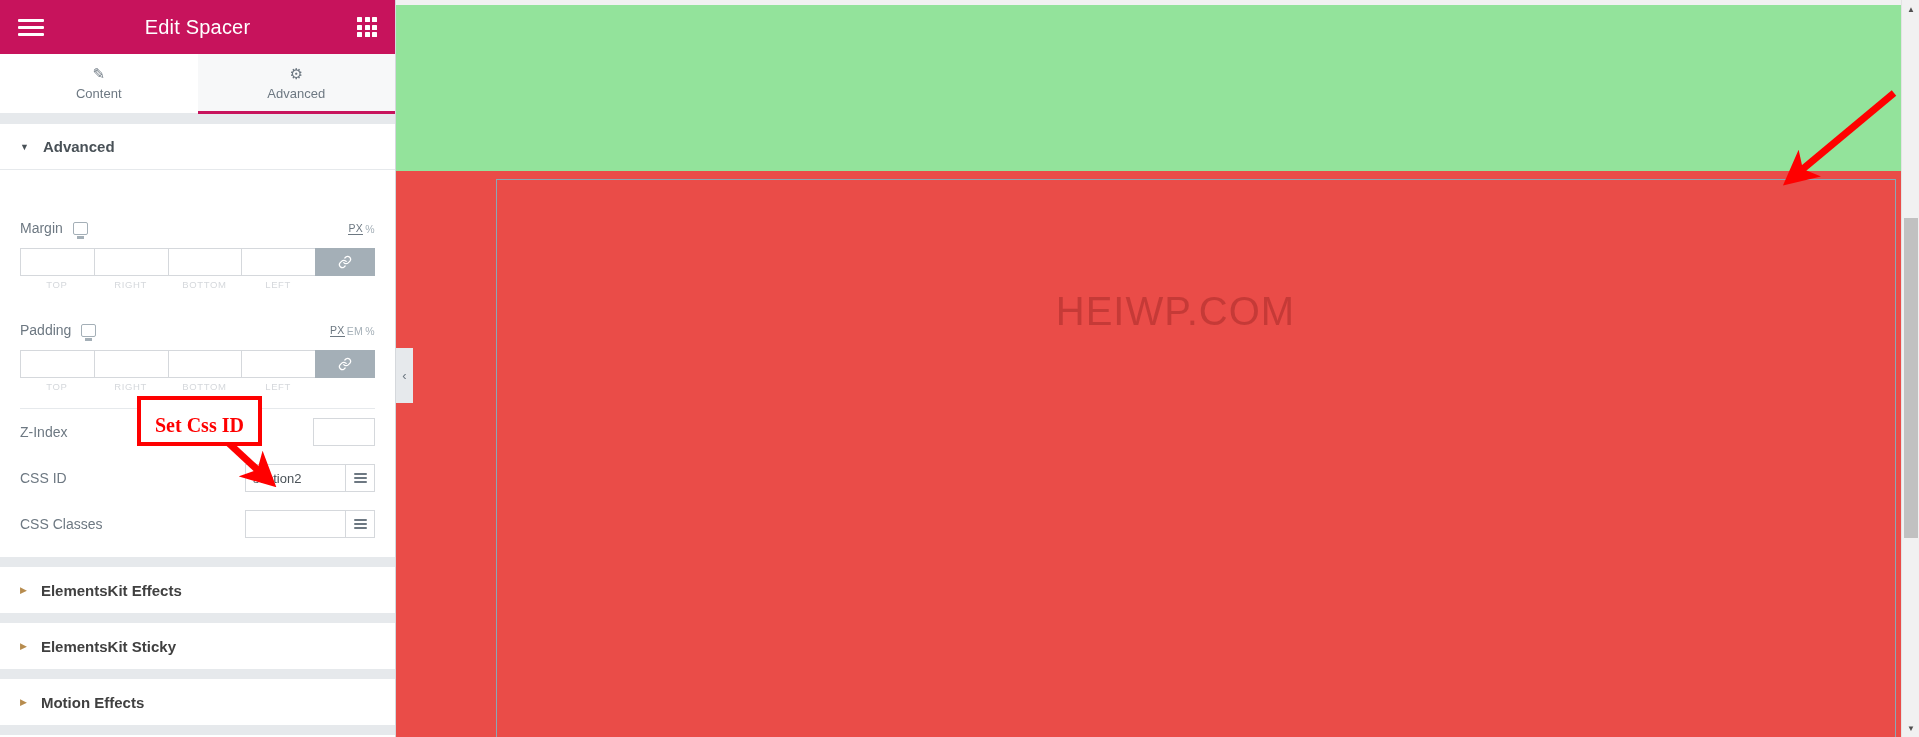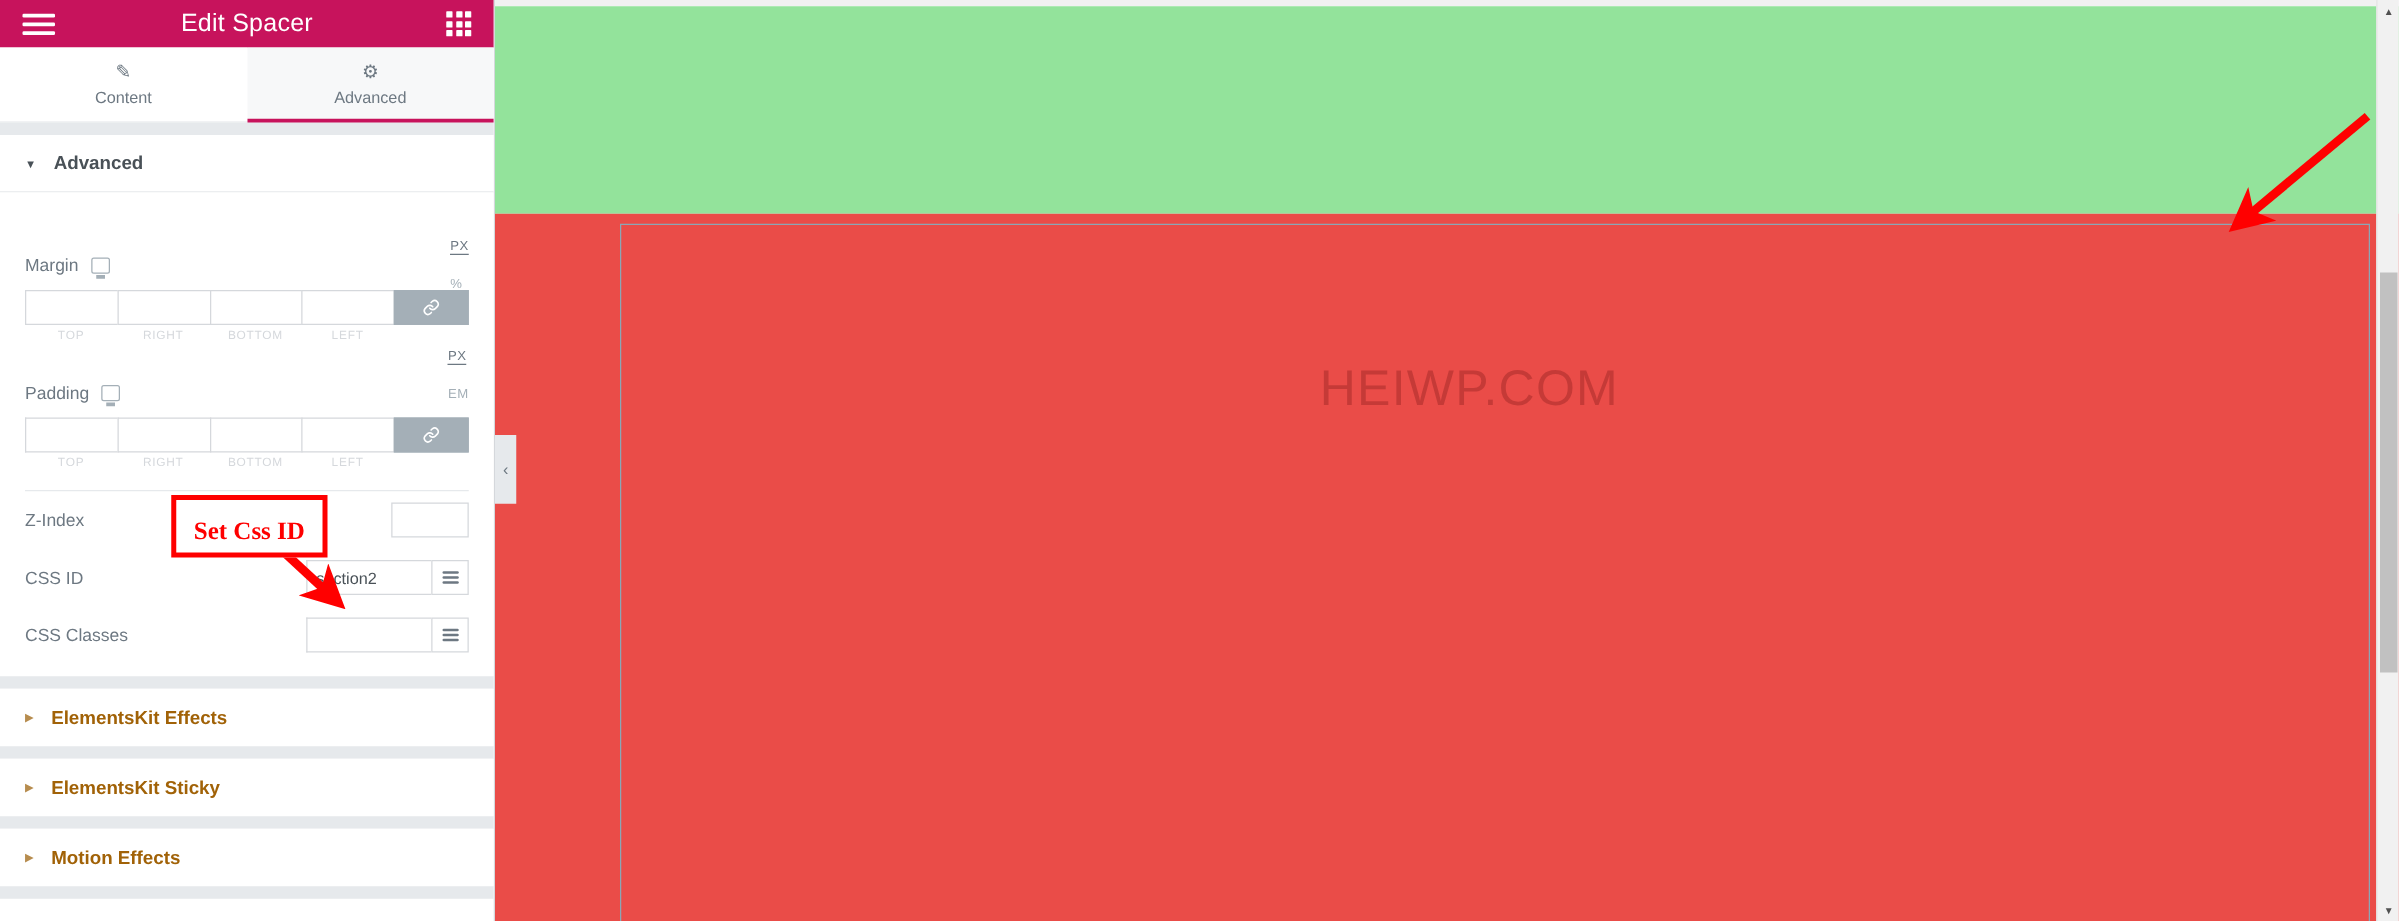--- a/index.html
+++ b/index.html
@@ -16,21 +16,21 @@
     width: 396px; height: 737px;
     background: #fff;
     border-right: 1px solid #d5d8dc;
     position: relative;
     overflow: hidden;
     flex: 0 0 396px;
   }
 
   
   .panel-header {
-    height: 38px;
+    height: 54px;
     background: #c7135c;
     display: flex; align-items: center;
     padding: 0 18px;
     position: relative;
   }
   .hamburger { width: 26px; cursor: pointer; }
   .hamburger span {
     display: block; height: 3px; background: #fff;
     border-radius: 1px; margin: 4px 0;
   }
@@ -81,21 +81,21 @@
   .ctl-label { font-size: 14px; color: #6d7882; }
   .device-icon {
     margin-left: 10px; width: 15px; height: 13px;
     border: 1.6px solid #a4afb7; border-radius: 2px;
     position: relative; cursor: pointer;
   }
   .device-icon::after {
     content: ""; position: absolute; left: 3px; bottom: -5px;
     width: 7px; height: 2.2px; background: #a4afb7;
   }
-  .units { margin-left: auto; display: flex; align-items: flex-start; gap: 17px; flex-direction: column; }
+  .units { margin-left: auto; display: flex; align-items: flex-end; gap: 2px; }
   .unit {
     font-size: 10.5px; color: #a4afb7; cursor: pointer;
     letter-spacing: .4px;
   }
   .unit.sel { color: #6d7882; border-bottom: 1px solid #6d7882; }
 
   .dims { display: flex; margin-top: 9px; }
   .dim-input {
     flex: 1; height: 28px; border: 1px solid #d5d8dc;
     border-right: none; background: #fff; outline: none;
@@ -145,21 +145,21 @@
   .f-btn .stack i:nth-child(2){ width: 100%; }
   .f-btn .stack i:nth-child(3){ width: 100%; }
 
   
   .acc-sep { height: 10px; background: #e6e9ec; }
   .acc {
     height: 46px; display: flex; align-items: center;
     padding: 0 20px; background: #fff; cursor: pointer;
   }
   .acc .caret-r { font-size: 9px; color: #b78c4e; margin-right: 14px; }
-  .acc .atitle { font-size: 15px; font-weight: bold; color: #a16207; }
+  .acc .atitle { font-size: 15px; font-weight: bold; color: #404040; }
 
   
   #collapse-handle {
     position: absolute; left: 396px; top: 348px;
     width: 17px; height: 55px;
     background: #e6e9ec;
     display: flex; align-items: center; justify-content: center;
     color: #6d7882; font-size: 13px; cursor: pointer;
     z-index: 30;
   }

